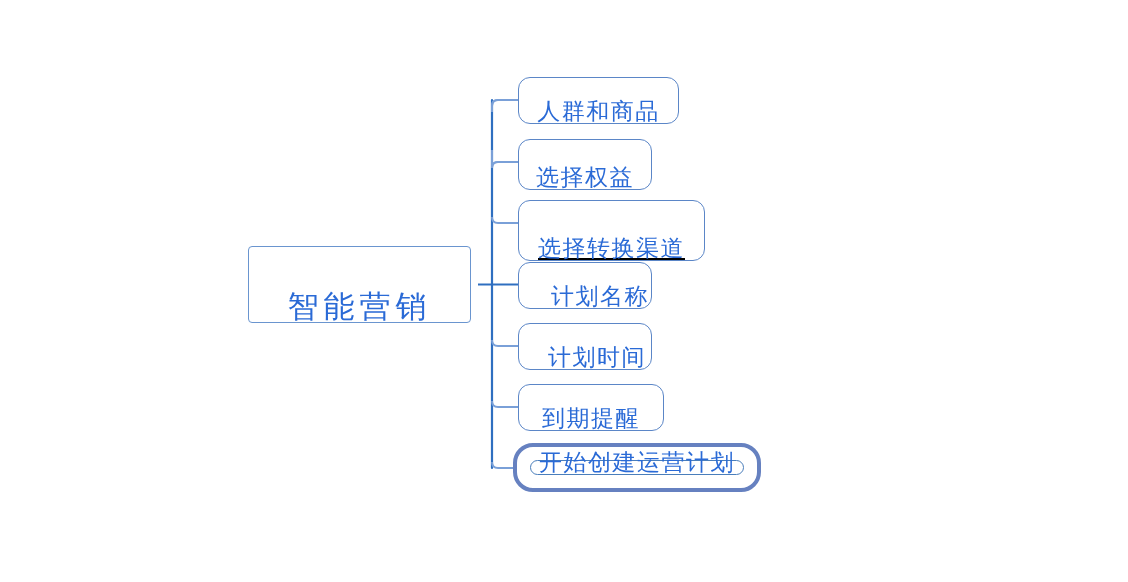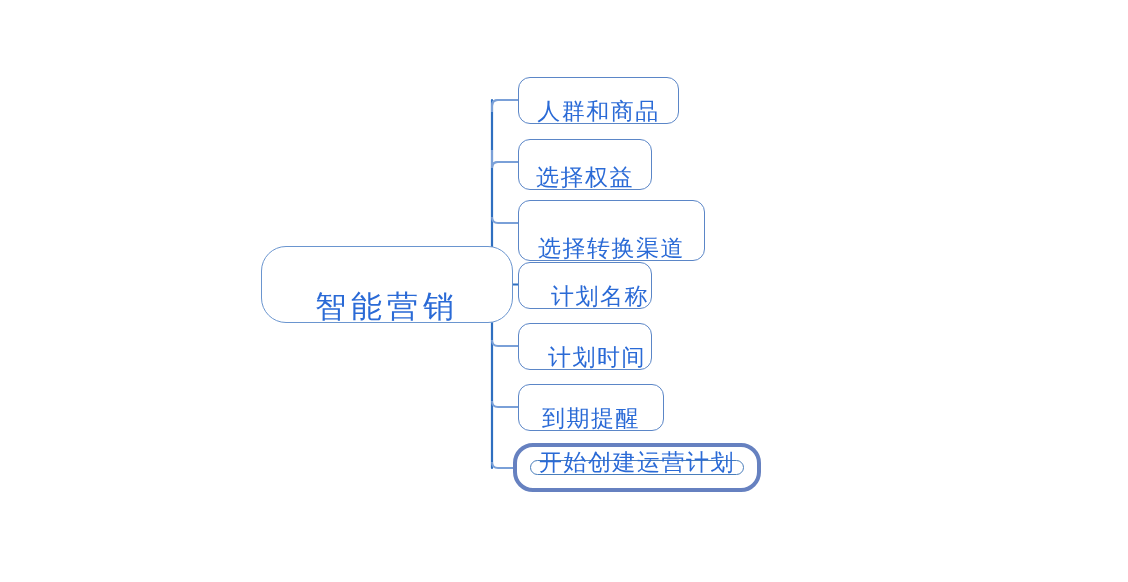--- a/index.html
+++ b/index.html
@@ -34,25 +34,25 @@
     justify-content: center;
     white-space: nowrap;
   }
   .node-label {
     color: #2a6ad6;
     font-size: 22px;
     line-height: 1;
     letter-spacing: 1px;
   }
   #root-node {
-    left: 261px;
+    left: 248px;
     top: 246px;
-    width: 252px;
+    width: 223px;
     height: 77px;
-    border-radius: 25px;
+    border-radius: 4px;
     border: 1px solid #6a95cf;
   }
   #root-node .node-label {
     font-size: 31px;
     letter-spacing: 5px;
     color: #2a6ad6;
   }
   .child-node .node-label {
     font-size: 23px;
     letter-spacing: 1.5px;
@@ -101,21 +101,21 @@
   </div>
 
   <div class="node child-node" style="left:518px; top:77px; width:161px; height:47px;">
     <span class="node-label">人群和商品</span>
   </div>
 
   <div class="node child-node" style="left:518px; top:139px; width:134px; height:51px;">
     <span class="node-label">选择权益</span>
   </div>
 
-  <div class="node child-node" style="left:518px; top:200px; width:187px; height:61px;">
+  <div class="node child-node" style="left:518px; top:200px; width:187px; height:61px;text-decoration:underline;">
     <span class="node-label">选择转换渠道</span>
   </div>
 
   <div class="node child-node" style="left:518px; top:262px; width:134px; height:47px;padding-left:30px;">
     <span class="node-label">计划名称</span>
   </div>
 
   <div class="node child-node" style="left:518px; top:323px; width:134px; height:47px;padding-left:24px;">
     <span class="node-label">计划时间</span>
   </div>

